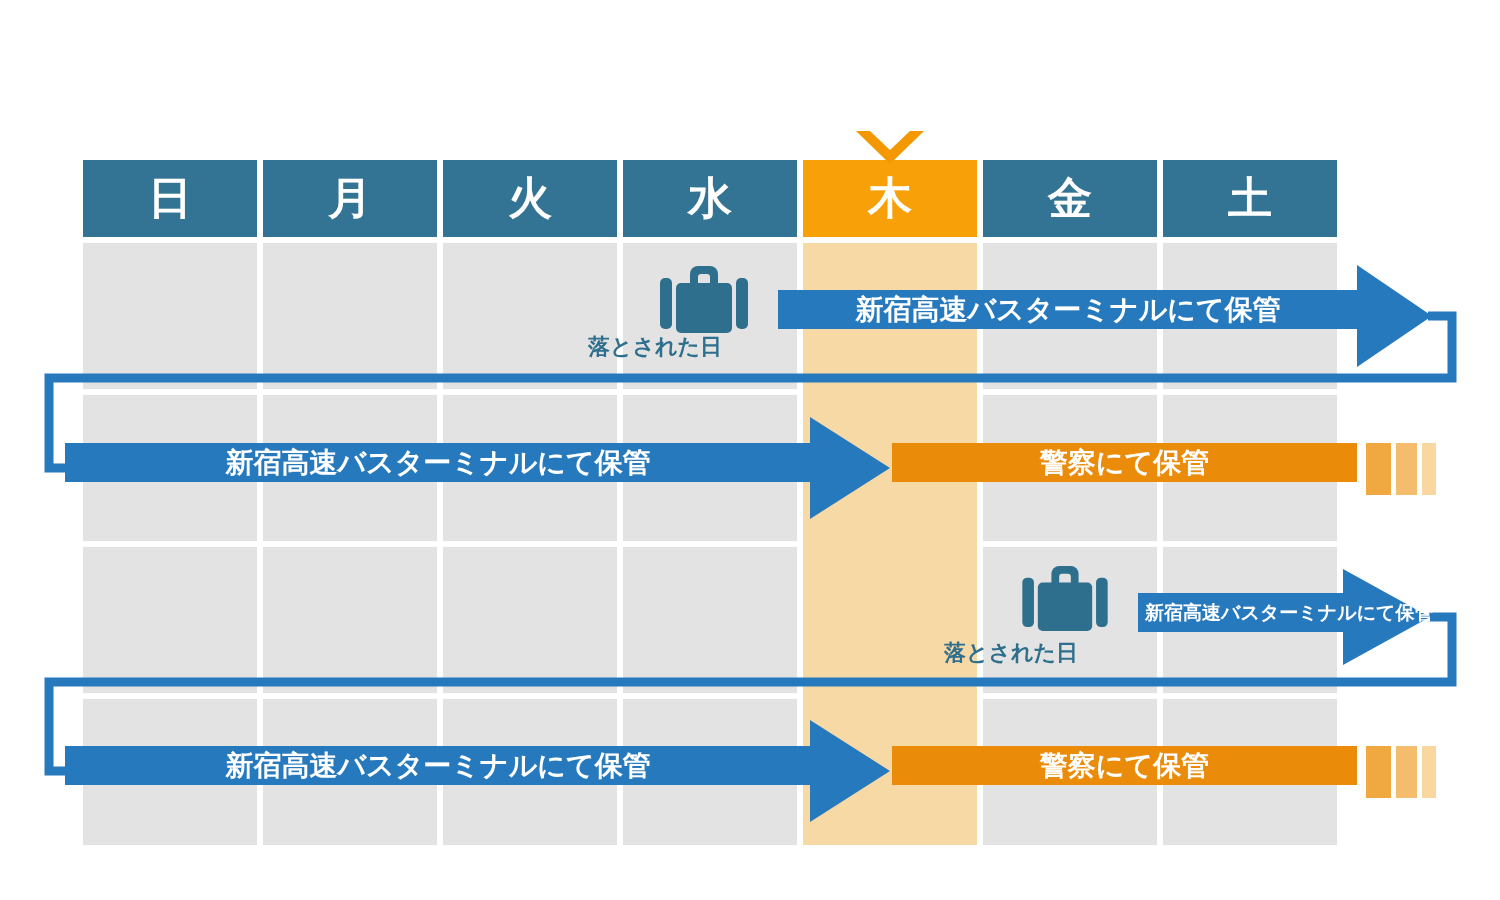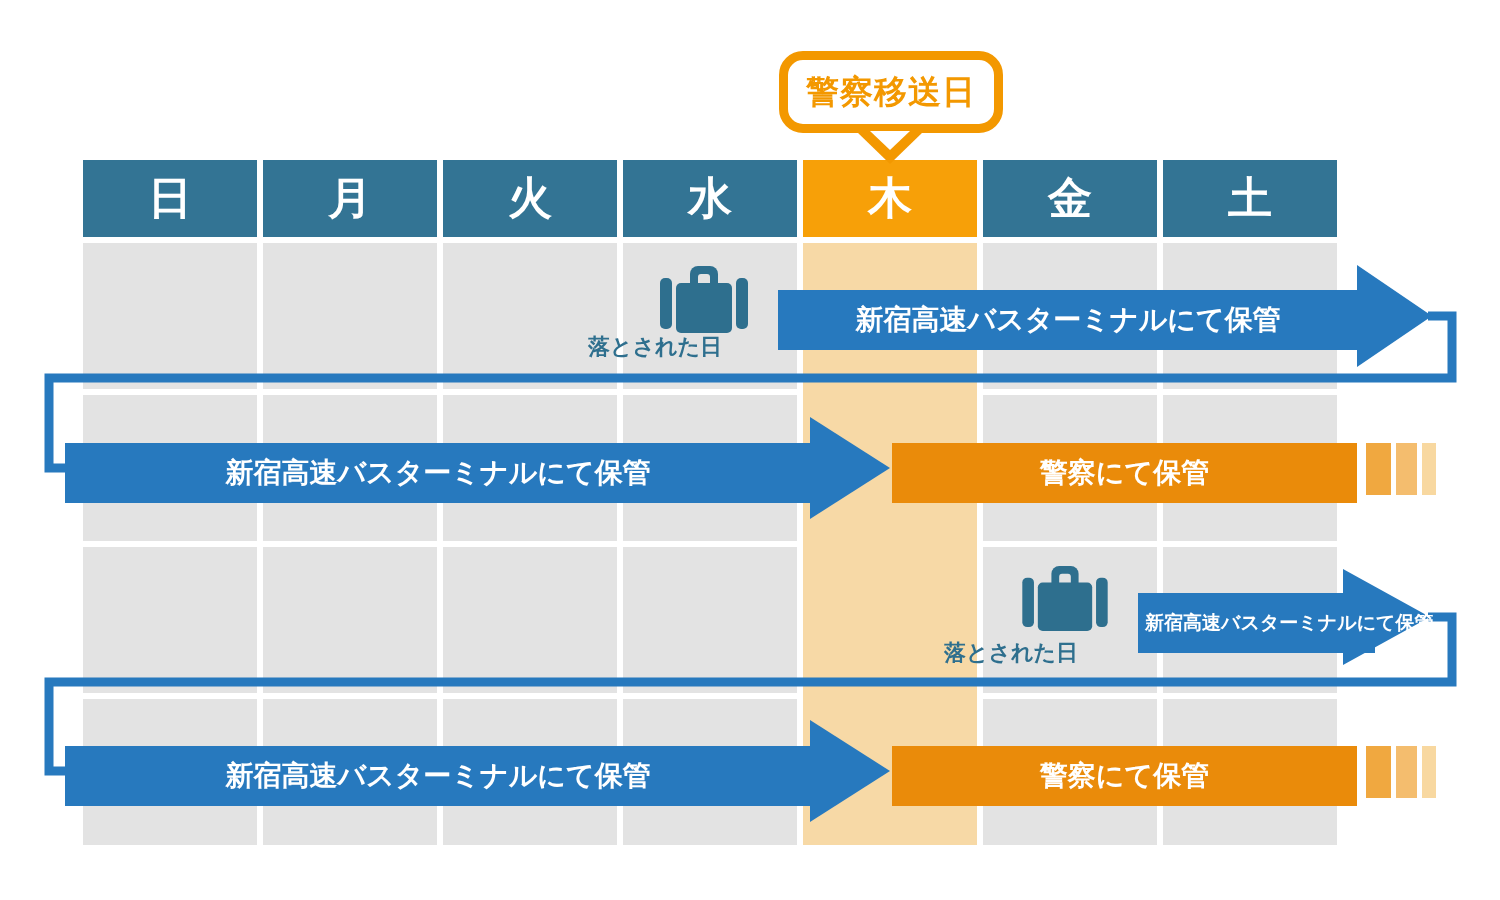--- a/index.html
+++ b/index.html
@@ -34,21 +34,21 @@
           grid-template-columns:repeat(7,174px);gap:6px;z-index:2;}
   .hcell{height:77px;background:var(--header-teal);color:#ffffff;font-size:44px;
          font-weight:bold;display:flex;align-items:center;justify-content:center;}
   .hcell.highlight{background:var(--header-thursday-orange);}
 
   
   .overlay{position:absolute;left:0;top:0;width:1500px;height:900px;z-index:3;pointer-events:none;}
   .overlay path{fill:none;stroke:var(--bar-blue);stroke-width:9px;}
 
   
-  .bar{position:absolute;height:60px;display:flex;align-items:center;justify-content:center;
+  .bar{position:absolute;height:39px;display:flex;align-items:center;justify-content:center;
        color:#ffffff;font-weight:bold;z-index:4;white-space:nowrap;font-family:Liberation Mono, monospace;}
   .bar.blue{background:var(--bar-blue);}
   .bar.orange{background:var(--bar-orange);}
   .head{position:absolute;width:0;height:0;z-index:4;}
 
   #bar1{left:778px;top:290px;width:580px;font-size:28px;}
   #head1{left:1357px;top:265px;border-top:51px solid transparent;
          border-bottom:51px solid transparent;border-left:75px solid var(--bar-blue);}
   #bar2{left:65px;top:443px;width:746px;font-size:28px;}
   #head2{left:810px;top:417px;border-top:51px solid transparent;
@@ -174,17 +174,16 @@
   <div class="bar blue" id="bar3">新宿高速バスターミナルにて保管</div>
   <div class="head" id="head3"></div>
 
   <div class="bar blue" id="bar4">新宿高速バスターミナルにて保管</div>
   <div class="head" id="head4"></div>
   <div class="bar orange" id="police4">警察にて保管</div>
   <div class="stripe s1 row4"></div>
   <div class="stripe s2 row4"></div>
   <div class="stripe s3 row4"></div>
 
-  <div class="callout-box">警察移送日</div>
   <div class="tail-outer"></div>
   <div class="tail-inner"></div>
 
 </div>
 
 </body></html>

